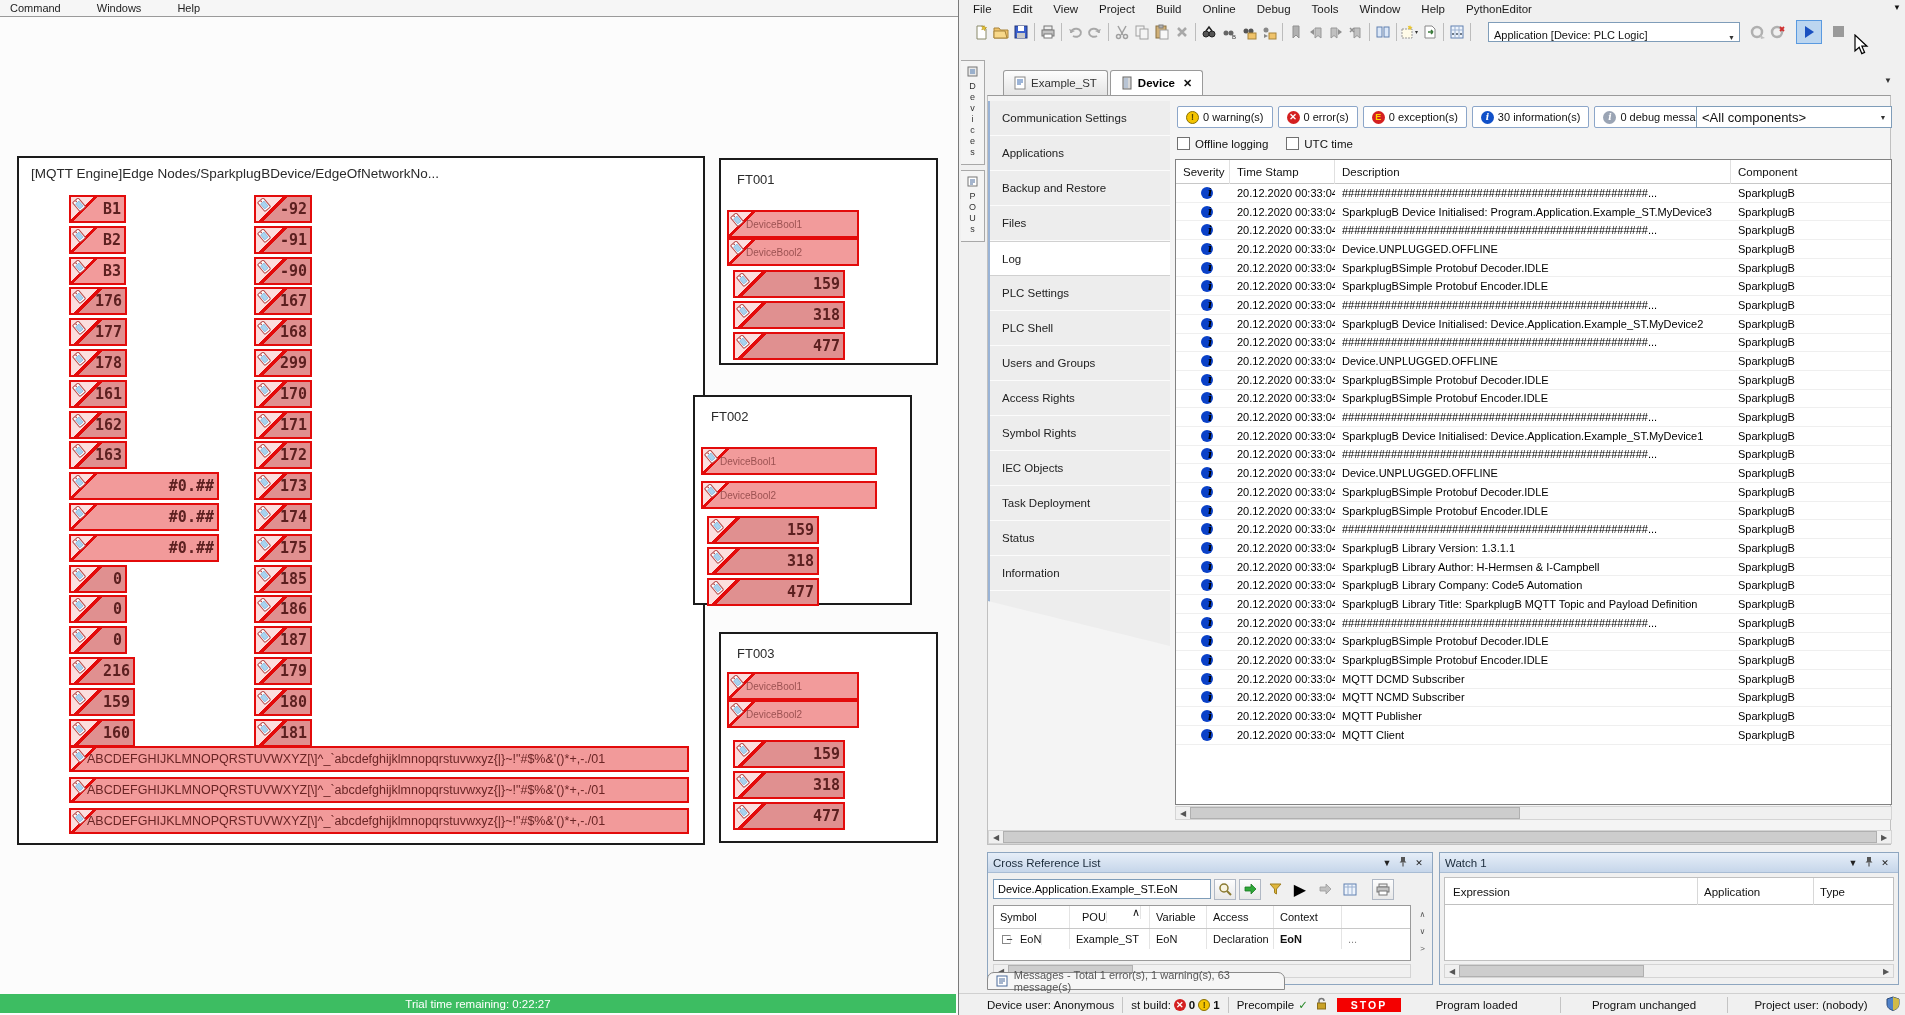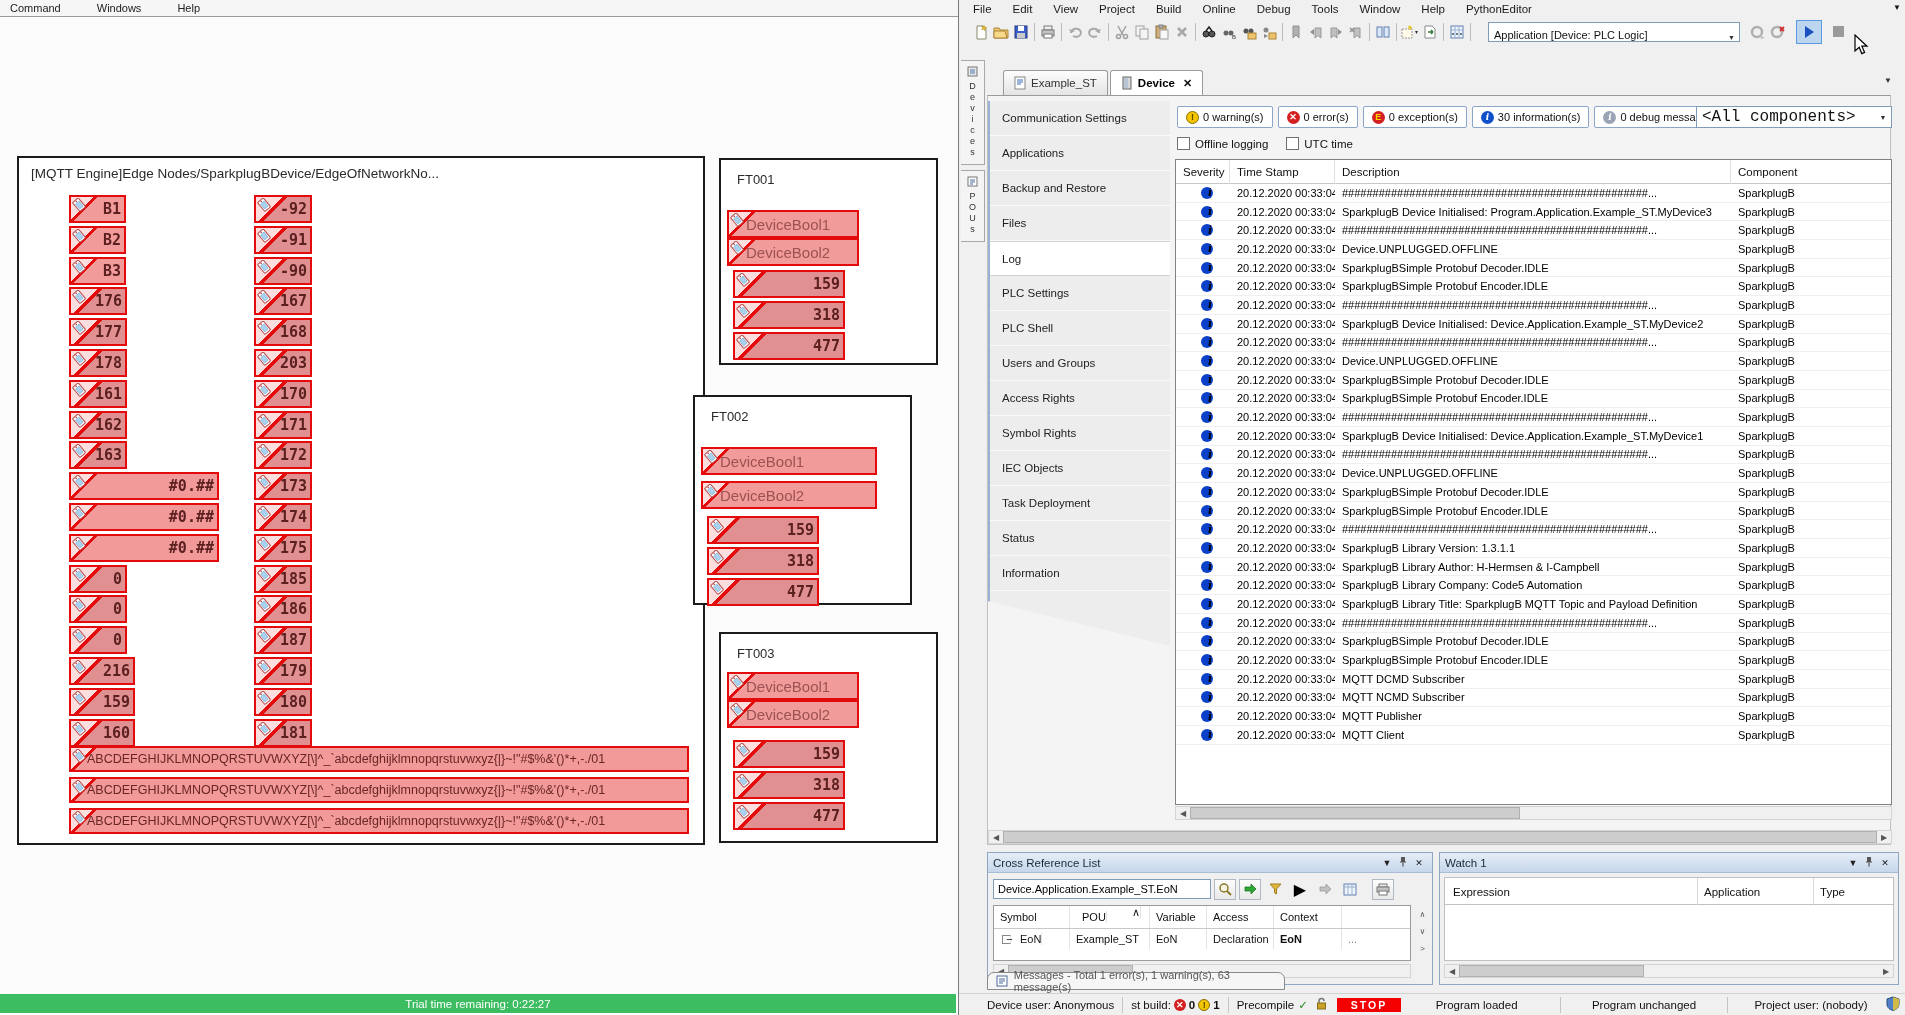--- a/index.html
+++ b/index.html
@@ -12,21 +12,21 @@
 
   #main-panel { position:absolute; left:17px; top:156px; width:688px; height:689px; background:#fff; border:2px solid #1b1b1b; }
   #panel-title { position:absolute; left:12px; top:8px; font-size:13.5px; color:#2a2a2a; }
 
   #tag-rows { position:absolute; left:50px; top:37px; }
   .trow { position:relative; height:28px; margin-bottom:2.8px; width:620px; }
   .tagbox { position:relative; height:28px; border:2px solid #e30b0b; display:flex; align-items:center; overflow:hidden;
             background:linear-gradient(135deg,#fcdede 0 19px,#e30b0b 19px 22px,#e09090 22px 100%); }
   .tagbox .ticon { position:absolute; left:1px; top:1px; width:14px; height:14px; }
   .tagbox .val { flex:1; text-align:right; padding-right:3px; font-family:"DejaVu Sans Mono",monospace; font-weight:bold; font-size:15px; color:#5c2020; }
-  .tagbox .ntxt { padding-left:17px; font-size:15px; color:#9c5252; white-space:nowrap; }
+  .tagbox .ntxt { padding-left:17px; font-size:10px; color:#9c5252; white-space:nowrap; }
   .lbox { position:absolute; left:0; top:0; }
   .rbox { position:absolute; left:185px; top:0; width:58px; }
   .t-name .lbox { width:57px; background:linear-gradient(135deg,#fcdede 0 16px,#e30b0b 16px 19px,#f29b9b 19px 100%); }
   .t-num  .lbox { width:58px; }
   .t-num3 .lbox { width:66px; }
   .t-wide .lbox { width:150px; background:linear-gradient(135deg,#fcdede 0 16px,#e30b0b 16px 19px,#f29a9a 19px 100%); }
 
   #long-rows { position:absolute; left:50px; top:588px; }
   .longrow { width:620px; height:26px; margin-bottom:5px; border:2px solid #e30b0b; position:relative; display:flex; align-items:center; overflow:hidden;
              background:linear-gradient(135deg,#fcdede 0 15px,#e30b0b 15px 18px,#f29a9a 18px 100%); }
@@ -87,21 +87,21 @@
 
   #filter-row { position:absolute; left:189px; top:10px; height:22px; display:flex; gap:5px; align-items:center; }
   .fbtn { height:22px; display:flex; align-items:center; gap:4px; padding:0 8px; background:#fff; border:1px solid #8ca6c9; border-radius:2px; font-size:11px; color:#111; }
   .fic { width:13px; height:13px; border-radius:50%; display:flex; align-items:center; justify-content:center; font-size:9px; font-weight:bold; }
   .f-warn .fic { background:#f4c400; color:#5a4a00; border:1px solid #8a7000; }
   .f-err .fic { background:#d42020; color:#fff; }
   .f-exc .fic { background:#d42020; color:#ffd400; }
   .f-info .fic { background:#1050c8; color:#fff; font-style:italic; font-family:"DejaVu Serif",serif; }
   .f-dbg .fic { background:#9aa4b4; color:#fff; font-style:italic; font-family:"DejaVu Serif",serif; }
   #all-comp { position:absolute; left:708px; top:10px; width:196px; height:22px; background:#fff; border:1px solid #7f9db9; display:flex; align-items:center; }
-  #all-comp .cv { flex:1; font-size:16px; color:#111; padding-left:5px;font-family:Liberation Mono, monospace; }
+  #all-comp .cv { flex:1; font-size:13px; color:#111; padding-left:5px; }
   #all-comp .ca { width:16px; font-size:7px; text-align:center; color:#333; }
 
   #chk-row { position:absolute; left:189px; top:41px; display:flex; gap:18px; align-items:center; }
   .chk { display:flex; gap:5px; align-items:center; font-size:11.5px; color:#111; }
   .chk .box { width:13px; height:13px; background:#fff; border:1px solid #707070; }
 
   #log-table { position:absolute; left:187px; top:63px; width:717px; height:646px; background:#fff; border:1px solid #828282; overflow:hidden; }
   #log-head { display:flex; height:24px; border-bottom:1px solid #c8c8c8; align-items:center; }
   #log-head span { font-size:11.5px; color:#111; padding-left:7px; border-right:1px solid #e0e0e0; height:24px; display:flex; align-items:center; }
   .c-sev { width:54px; } .c-ts { width:105px; } .c-desc { width:396px; } .c-comp { width:158px; border-right:none !important; }
@@ -297,21 +297,21 @@
             <span class="val ntxt-val">178</span>
           </div>
           <div class="tagbox rbox">
             <span class="ticon"><svg width="14" height="14" viewBox="0 0 14 14">
                 <g transform="rotate(-40 7 7)">
                   <rect x="3.5" y="1" width="7.5" height="11.5" rx="1" fill="#fff" stroke="#b84a4a"></rect>
                   <rect x="5" y="4" width="4.5" height="6.5" fill="#a8d4f0" stroke="#6699cc" stroke-width="0.5"></rect>
                   <circle cx="7.2" cy="2.5" r="0.8" fill="#b84a4a"></circle>
                 </g>
               </svg></span>
-            <span class="val">203</span>
+            <span class="val">299</span>
           </div>
         </div>
         <div class="trow t-num">
           <div class="tagbox lbox">
             <span class="ticon"><svg width="14" height="14" viewBox="0 0 14 14">
                 <g transform="rotate(-40 7 7)">
                   <rect x="3.5" y="1" width="7.5" height="11.5" rx="1" fill="#fff" stroke="#b84a4a"></rect>
                   <rect x="5" y="4" width="4.5" height="6.5" fill="#a8d4f0" stroke="#6699cc" stroke-width="0.5"></rect>
                   <circle cx="7.2" cy="2.5" r="0.8" fill="#b84a4a"></circle>
                 </g>

